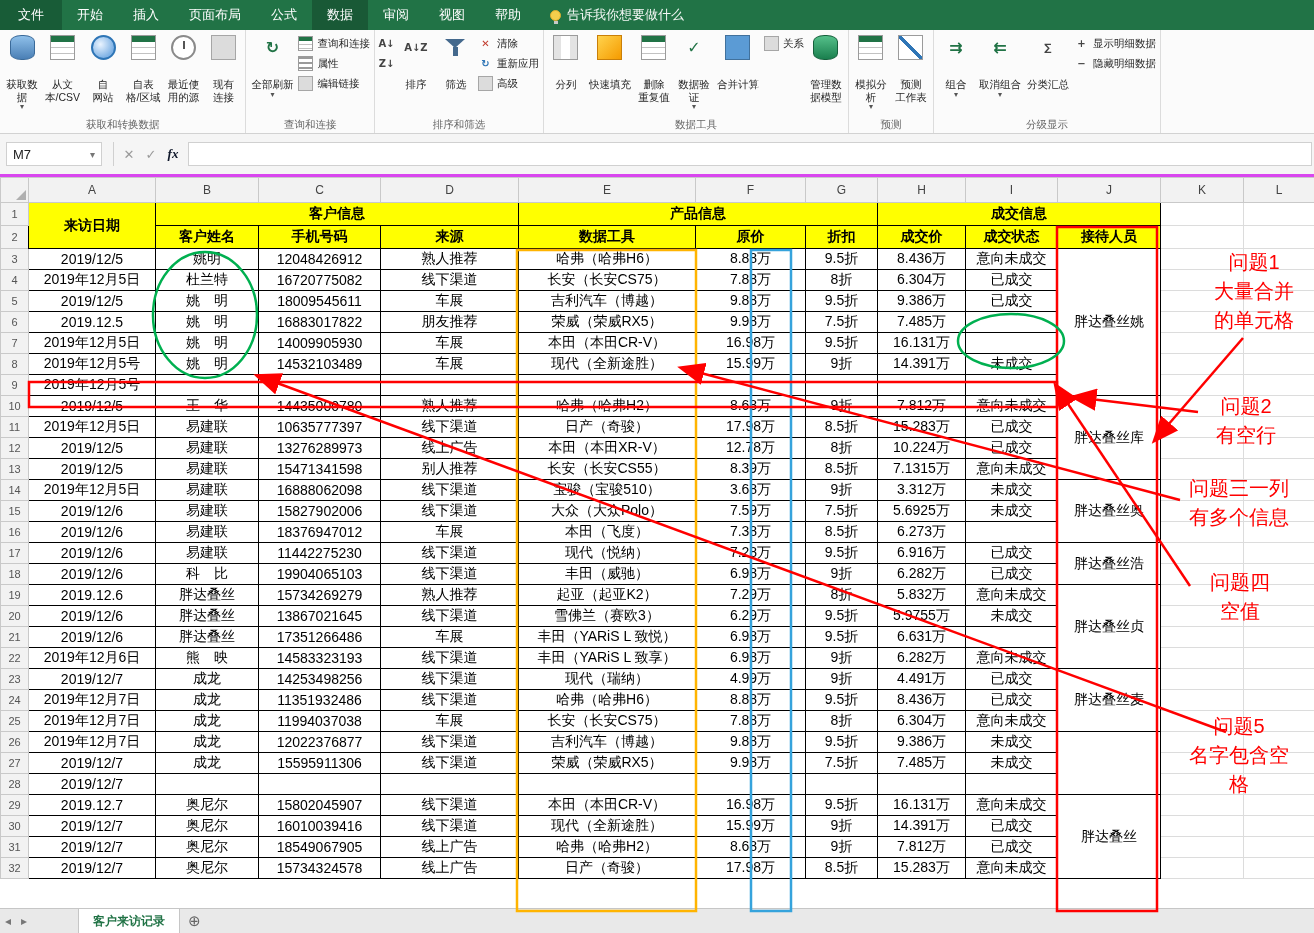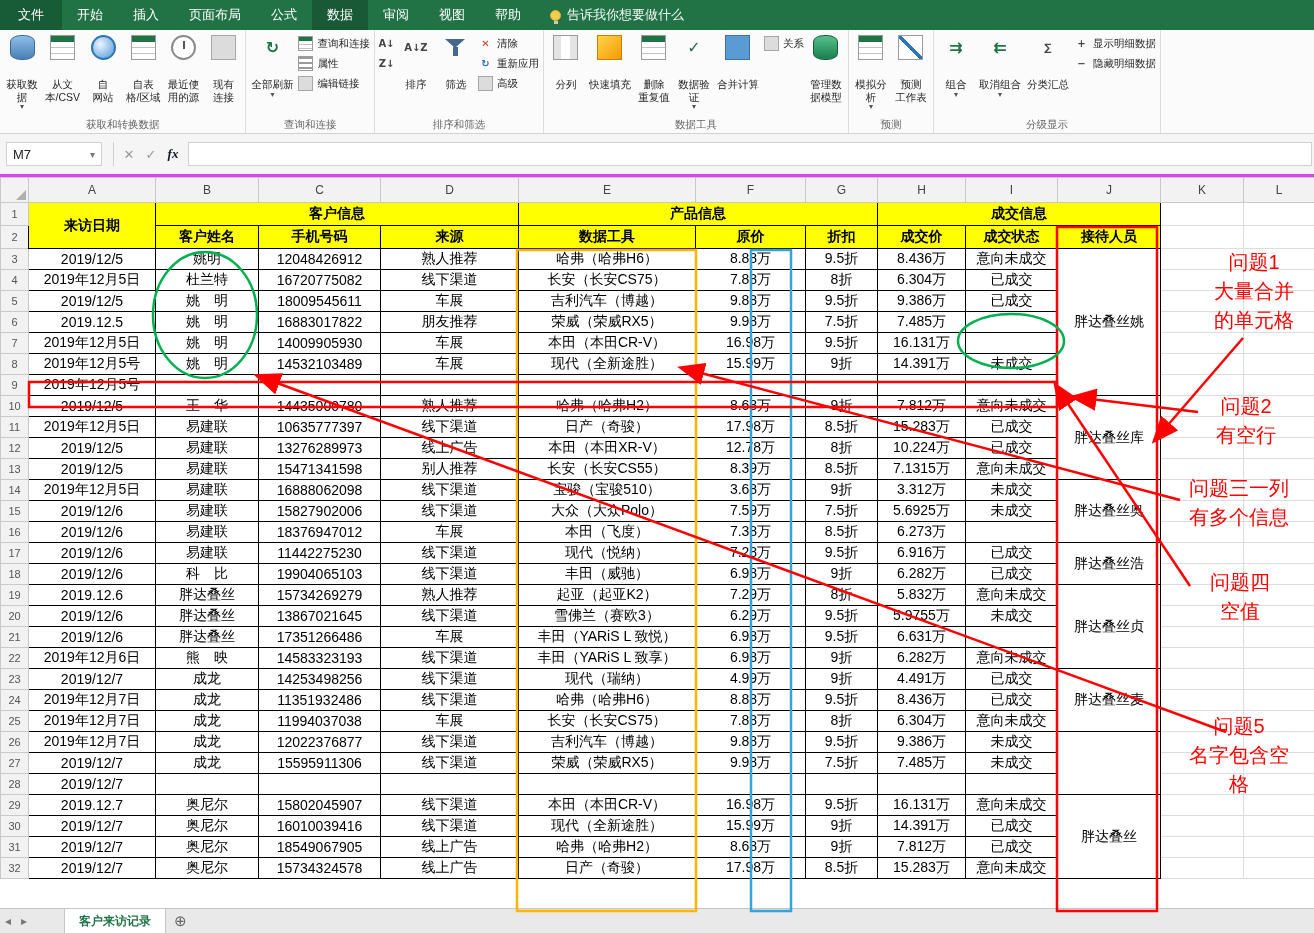--- a/index.html
+++ b/index.html
@@ -89,21 +89,21 @@
         font-weight:500;z-index:55;pointer-events:none;}
   .watermark{position:absolute;left:1142px;top:882px;z-index:60;font-size:31px;font-weight:bold;color:#000;
      letter-spacing:1px;white-space:nowrap;
      text-shadow:-2px -2px 0 #fff,2px -2px 0 #fff,-2px 2px 0 #fff,2px 2px 0 #fff,0 2px 0 #fff,0 -2px 0 #fff,2px 0 0 #fff,-2px 0 0 #fff;margin-top:48px;}
 
   
   .sheetbar{position:absolute;left:0;bottom:0;width:100%;height:25px;background:#e9e9e9;
             border-top:1px solid #c6c6c6;display:flex;align-items:stretch;font-size:12px;color:#444;}
   .navarr{display:flex;align-items:center;padding:0 5px;color:#777;font-size:12px;}
   .stab{display:flex;align-items:center;padding:0 14px;background:#fff;border-right:1px solid #c6c6c6;
-        border-left:1px solid #c6c6c6;color:#217346;font-weight:bold;margin-left:32px;}
+        border-left:1px solid #c6c6c6;color:#217346;font-weight:bold;margin-left:46px;}
   .addsheet{display:flex;align-items:center;padding:0 8px;color:#666;font-size:15px;}
 </style>
 </head>
 <body>
 
 <div class="screen">
 
   <div class="tabbar">
     <div class="rtabs" id="rtabs">
         <div class="rtab file">文件</div>

